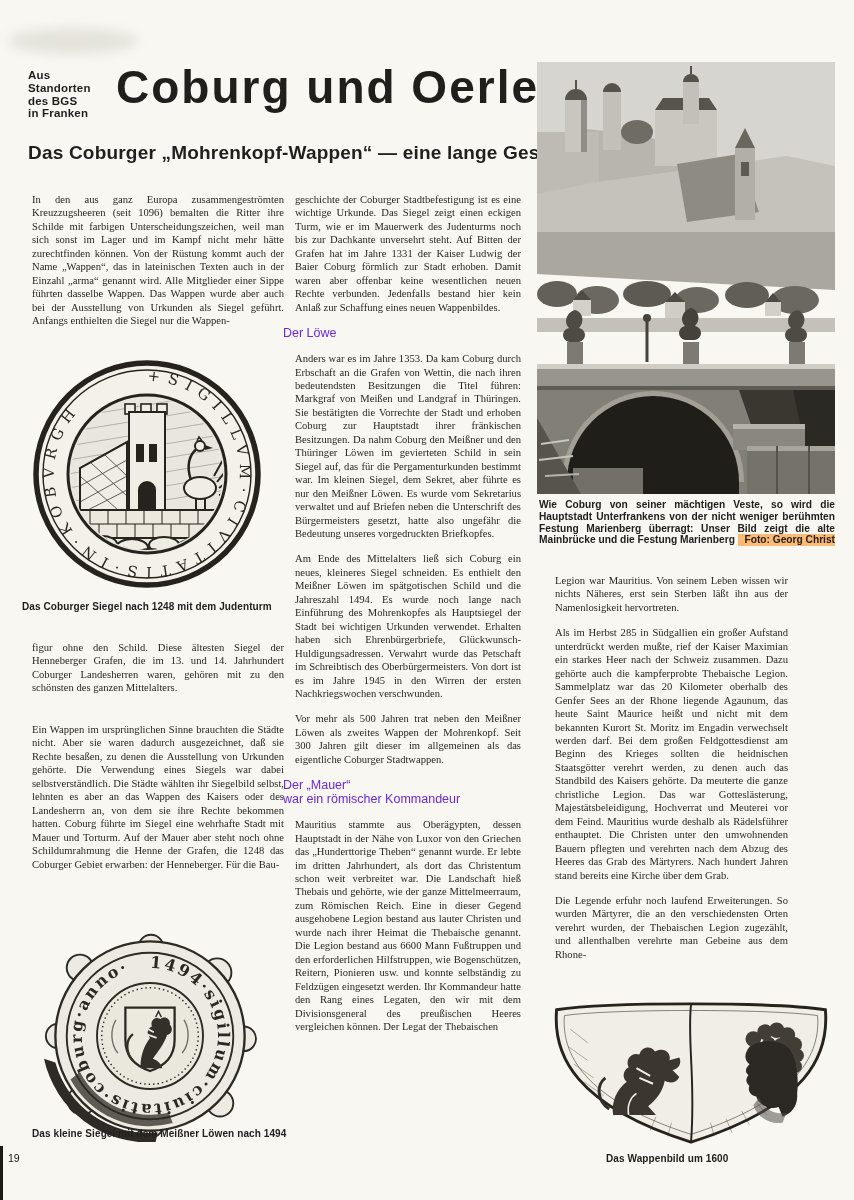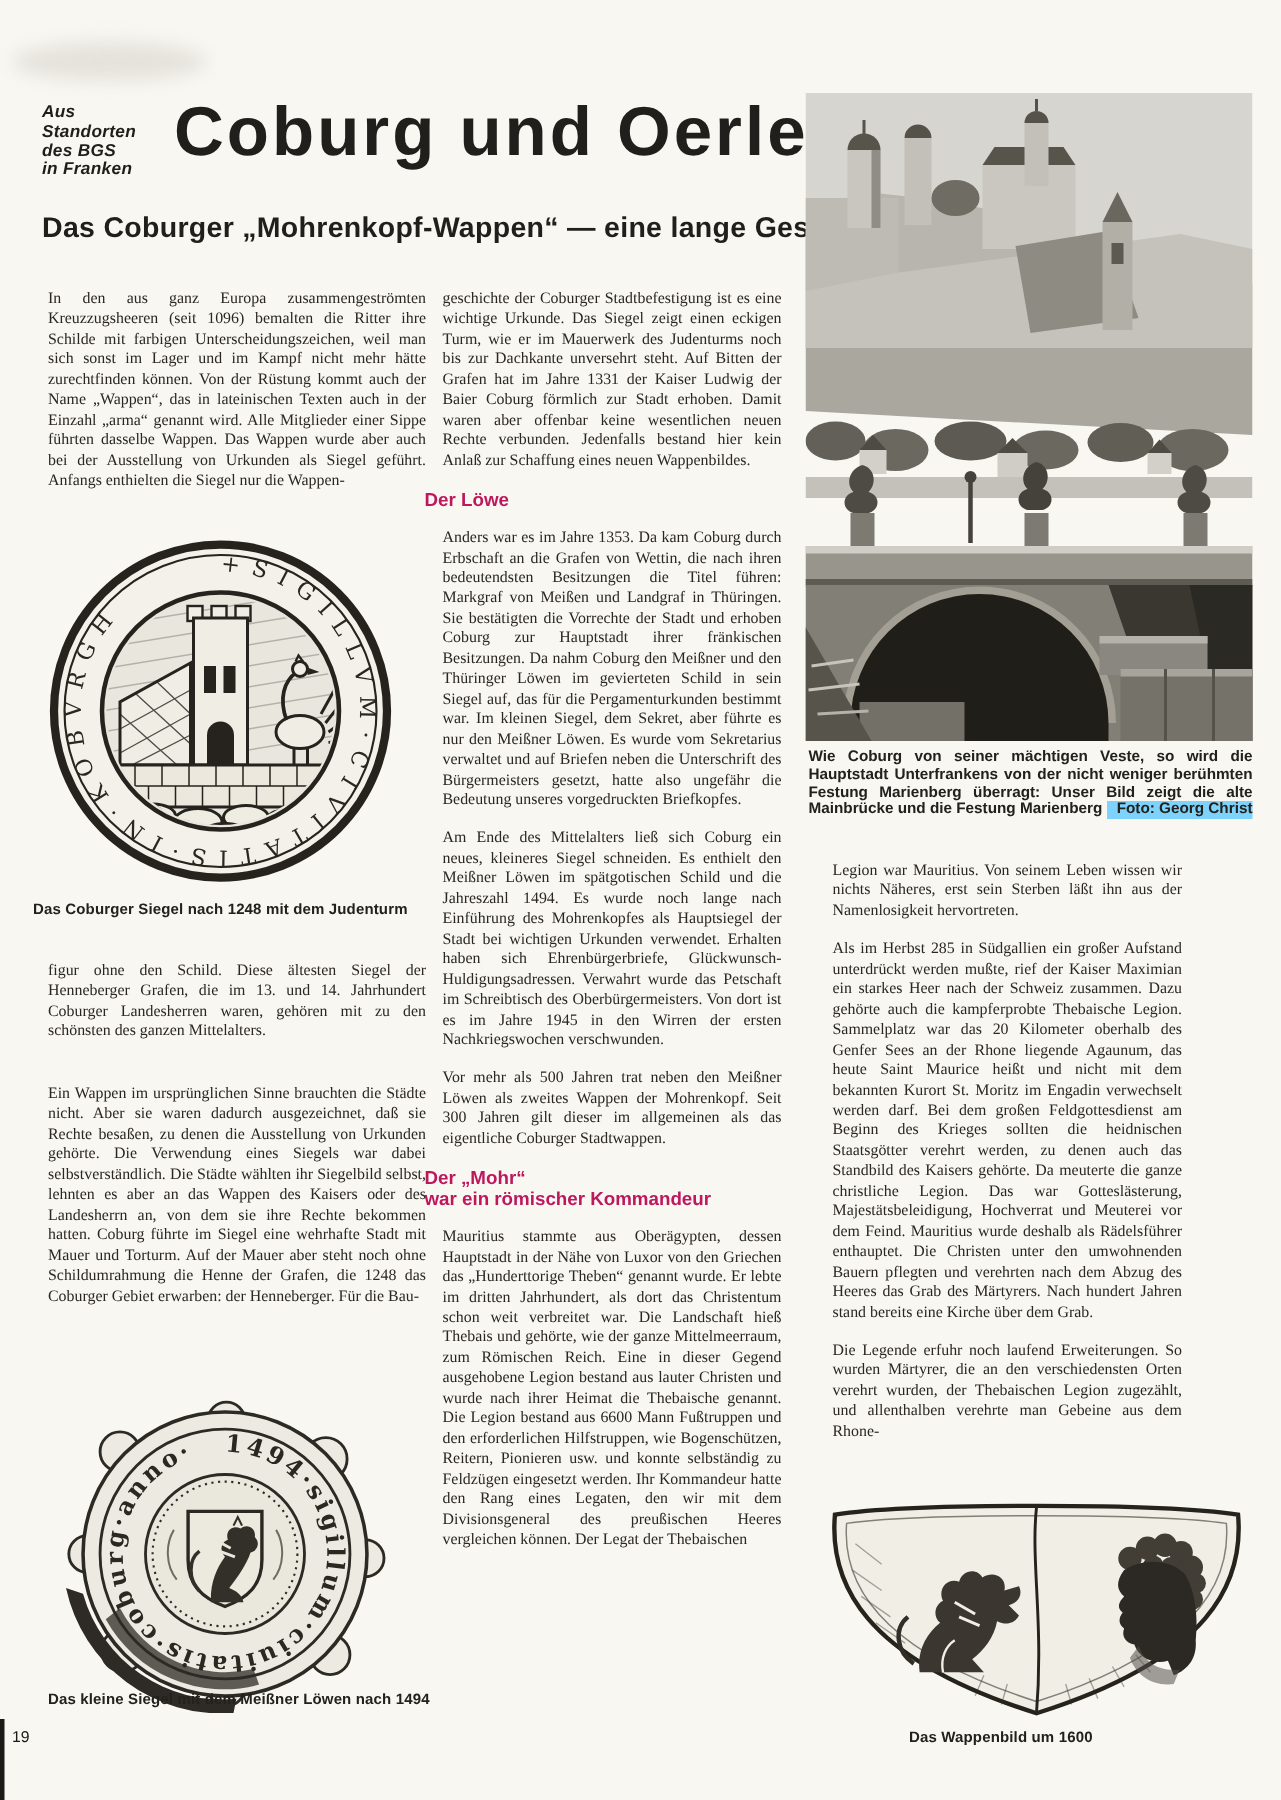--- a/index.html
+++ b/index.html
@@ -8,40 +8,40 @@
   .abs{position:absolute;}
   .smudge{width:130px;height:26px;background:#dcdad2;border-radius:50%;filter:blur(6px);opacity:.7;}
   .kicker{font-family:"Liberation Sans",sans-serif;font-weight:bold;font-size:11.5px;line-height:12.8px;
           color:#201e1a;white-space:pre-line;letter-spacing:.2px;}
   .title{font-family:"Liberation Sans",sans-serif;font-weight:bold;font-size:46px;letter-spacing:2px;
          color:#211f1b;white-space:nowrap;}
   .subtitle{font-family:"Liberation Sans",sans-serif;font-weight:bold;font-size:19px;letter-spacing:.2px;color:#211f1b;}
   .body-p{font-size:10.6px;line-height:13.45px;text-align:justify;hyphens:auto;-webkit-hyphens:auto;
           overflow-wrap:break-word;margin:12px;color:#2a2722;}
   .col{width:252px;}
-  .h-sans{font-family:"Liberation Sans",sans-serif;font-weight:bold;font-size:12.5px;line-height:14px;
-          color:#be185d;margin:10px 0 7px 0;}
+  .h-sans{font-family:"Liberation Sans",sans-serif;font-weight:normal;font-size:12.5px;line-height:14px;
+          color:#6d28d9;margin:10px 0 7px 0;}
   .h-sans.tight{margin:0;}
   .cap{font-family:"Liberation Sans",sans-serif;font-weight:bold;font-size:10px;line-height:12.3px;
        color:#23211d;letter-spacing:.1px;}
   .photo-cap{font-family:"Liberation Sans",sans-serif;font-weight:bold;font-size:10.2px;line-height:11.8px;
        color:#23211d;text-align:justify;position:relative;}
-  .photo-credit{position:absolute;right:0;bottom:0;background:#7dd3fc;padding-left:6px;}
+  .photo-credit{position:absolute;right:0;bottom:0;background:#fdba74;padding-left:6px;}
   .pagenum{font-family:"Liberation Sans",sans-serif;font-weight:normal;font-size:10.5px;color:#1c1a16;text-align:center;}
   .bar{background:#1c1a17;width:3px;height:54px;}
   svg{display:block;}
 </style>
 </head>
 <body>
 
 <div class="page">
 
   <div class="abs smudge" style="left:8px;top:28px;"></div>
 
-  <div class="abs kicker" style="left:28px;top:69px;font-style:italic;">Aus
+  <div class="abs kicker" style="left:28px;top:69px;">Aus
 Standorten
 des BGS
 in Franken</div>
   <div class="abs title" style="left:116px;top:60px;">Coburg und Oerlenbach</div>
   <div class="abs subtitle" style="left:28px;top:142px;">Das Coburger „Mohrenkopf-Wappen“ — eine lange Geschichte</div>
 
   <p class="abs body-p col" style="left:20px;top:181px;" lang="de">In den aus ganz Europa zusammengeströmten Kreuzzugsheeren (seit 1096) bemalten die Ritter ihre Schilde mit farbigen Unterscheidungszeichen, weil man sich sonst im Lager und im Kampf nicht mehr hätte zurechtfinden können. Von der Rüstung kommt auch der Name „Wappen“, das in lateinischen Texten auch in der Einzahl „arma“ genannt wird. Alle Mitglieder einer Sippe führten dasselbe Wappen. Das Wappen wurde aber auch bei der Ausstellung von Urkunden als Siegel geführt. Anfangs enthielten die Siegel nur die Wappen-</p>
 
   <div class="abs" style="left:28px;top:358px;width:238px;height:232px;">
     <svg viewBox="0 0 238 232" width="238" height="232">
@@ -177,21 +177,21 @@
   <div class="abs pagenum" style="left:8px;top:1152px;">19</div>
   <div class="abs cap" style="left:32px;top:1128px;width:260px;">Das kleine Siegel mit dem Meißner Löwen nach 1494</div>
 
   <div class="abs" style="left:283px;top:181px;width:250px;">
     <p class="body-p" lang="de">geschichte der Coburger Stadtbefestigung ist es eine wichtige Urkunde. Das Siegel zeigt einen eckigen Turm, wie er im Mauerwerk des Judenturms noch bis zur Dachkante unversehrt steht. Auf Bitten der Grafen hat im Jahre 1331 der Kaiser Ludwig der Baier Coburg förmlich zur Stadt erhoben. Damit waren aber offenbar keine wesentlichen neuen Rechte verbunden. Jedenfalls bestand hier kein Anlaß zur Schaffung eines neuen Wappenbildes.</p>
     <div class="h-sans">Der Löwe</div>
     <p class="body-p" lang="de">Anders war es im Jahre 1353. Da kam Coburg durch Erbschaft an die Grafen von Wettin, die nach ihren bedeutendsten Besitzungen die Titel führen: Markgraf von Meißen und Landgraf in Thüringen. Sie bestätigten die Vorrechte der Stadt und erhoben Coburg zur Hauptstadt ihrer fränkischen Besitzungen. Da nahm Coburg den Meißner und den Thüringer Löwen im gevierteten Schild in sein Siegel auf, das für die Pergamenturkunden bestimmt war. Im kleinen Siegel, dem Sekret, aber führte es nur den Meißner Löwen. Es wurde vom Sekretarius verwaltet und auf Briefen neben die Unterschrift des Bürgermeisters gesetzt, hatte also ungefähr die Bedeutung unseres vorgedruckten Briefkopfes.</p>
     <p class="body-p" lang="de">Am Ende des Mittelalters ließ sich Coburg ein neues, kleineres Siegel schneiden. Es enthielt den Meißner Löwen im spätgotischen Schild und die Jahreszahl 1494. Es wurde noch lange nach Einführung des Mohrenkopfes als Hauptsiegel der Stadt bei wichtigen Urkunden verwendet. Erhalten haben sich Ehrenbürgerbriefe, Glückwunsch-Huldigungsadressen. Verwahrt wurde das Petschaft im Schreibtisch des Oberbürgermeisters. Von dort ist es im Jahre 1945 in den Wirren der ersten Nachkriegswochen verschwunden.</p>
     <p class="body-p" lang="de">Vor mehr als 500 Jahren trat neben den Meißner Löwen als zweites Wappen der Mohrenkopf. Seit 300 Jahren gilt dieser im allgemeinen als das eigentliche Coburger Stadtwappen.</p>
     <div style="margin:10px 0 7px 0;">
-      <div class="h-sans tight">Der „Mohr“</div>
+      <div class="h-sans tight">Der „Mauer“</div>
       <div class="h-sans tight">war ein römischer Kommandeur</div>
     </div>
     <p class="body-p" lang="de">Mauritius stammte aus Oberägypten, dessen Hauptstadt in der Nähe von Luxor von den Griechen das „Hunderttorige Theben“ genannt wurde. Er lebte im dritten Jahrhundert, als dort das Christentum schon weit verbreitet war. Die Landschaft hieß Thebais und gehörte, wie der ganze Mittelmeerraum, zum Römischen Reich. Eine in dieser Gegend ausgehobene Legion bestand aus lauter Christen und wurde nach ihrer Heimat die Thebaische genannt. Die Legion bestand aus 6600 Mann Fußtruppen und den erforderlichen Hilfstruppen, wie Bogenschützen, Reitern, Pionieren usw. und konnte selbständig zu Feldzügen eingesetzt werden. Ihr Kommandeur hatte den Rang eines Legaten, den wir mit dem Divisionsgeneral des preußischen Heeres vergleichen können. Der Legat der Thebaischen</p>
   </div>
 
   <div class="abs" style="left:537px;top:62px;width:298px;height:432px;">
     <svg viewBox="0 0 298 432" width="298" height="432">
       <rect x="0" y="0" width="298" height="170" fill="#d6d5cf"></rect>
       <g>
         <polygon points="0,92 0,170 298,170 298,128 240,116 196,108 150,84 96,72 40,66 0,92" fill="#b7b5ad"></polygon>

